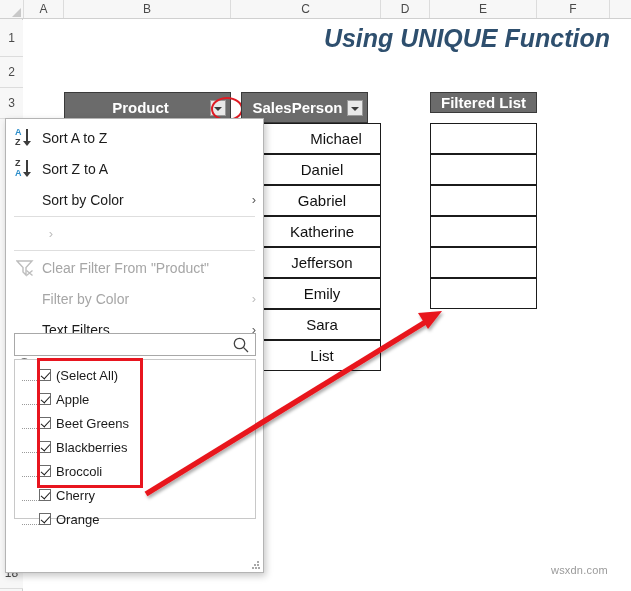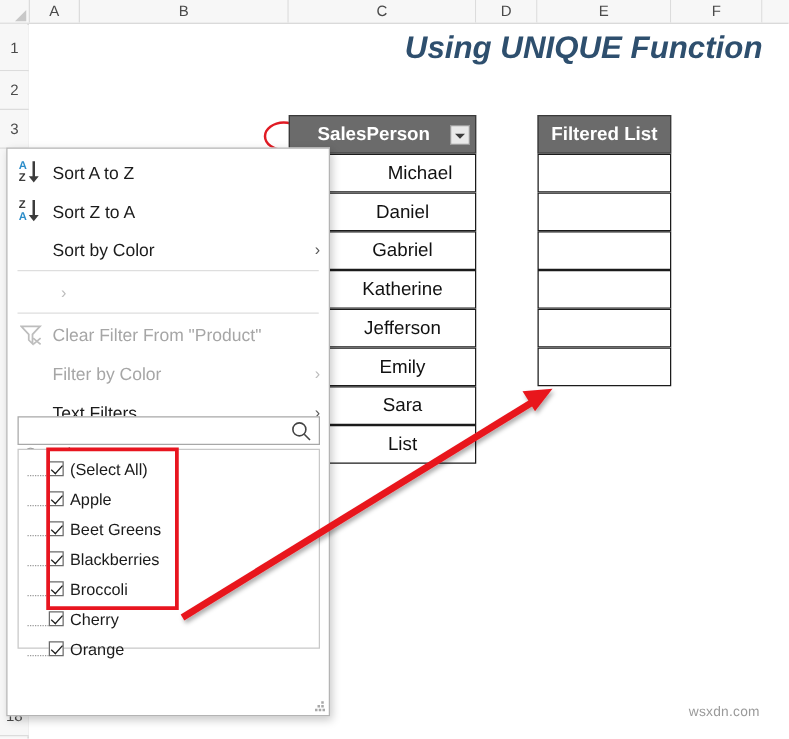--- a/index.html
+++ b/index.html
@@ -359,39 +359,45 @@
   </div>
 
   <div class="rowhead-strip"></div>
   <div class="rowhead" style="top:20px;height:37px;line-height:37px">1</div>
   <div class="rowhead" style="top:57px;height:31px;line-height:31px">2</div>
   <div class="rowhead" style="top:88px;height:31px;line-height:31px">3</div>
   <div class="rowhead" style="top:558px;height:31px;line-height:31px">18</div>
 
   <div id="title">Using UNIQUE Function</div>
 
+  <div class="tbl-header" style="left:64px; top:92px; width:167px; height:31px;">
+    <span class="htext">Product</span>
+    <span class="filter-btn">
+      <span class="caret"></span>
+    </span>
+  </div>
   <div class="red-ellipse" style="left:211px; top:97px; width:32px; height:24px;"></div>
 
-  <div class="tbl-header" style="left:231px; top:92px; width:150px; height:31px;">
+  <div class="tbl-header" style="left:241px; top:92px; width:127px; height:31px;">
     <span class="htext">SalesPerson</span>
     <span class="filter-btn">
       <span class="caret"></span>
     </span>
   </div>
 
   <div class="datacell" style="left:263px; top:123px; width:118px; height:31px;padding-left:28px;">Michael</div>
   <div class="datacell" style="left:263px; top:154px; width:118px; height:31px;">Daniel</div>
   <div class="datacell" style="left:263px; top:185px; width:118px; height:31px;">Gabriel</div>
   <div class="datacell" style="left:263px; top:216px; width:118px; height:31px;">Katherine</div>
   <div class="datacell" style="left:263px; top:247px; width:118px; height:31px;">Jefferson</div>
   <div class="datacell" style="left:263px; top:278px; width:118px; height:31px;">Emily</div>
   <div class="datacell" style="left:263px; top:309px; width:118px; height:31px;">Sara</div>
   <div class="datacell" style="left:263px; top:340px; width:118px; height:31px;">List</div>
 
-  <div class="tbl-header" style="left:430px; top:92px; width:107px; height:31px;">
+  <div class="tbl-header" style="left:430px; top:92px; width:107px; height:21px;">
     <span class="htext" style="padding-left:0">Filtered List</span>
   </div>
   <div class="emptycell" style="left:430px; top:123px; width:107px; height:31px;"></div>
   <div class="emptycell" style="left:430px; top:154px; width:107px; height:31px;"></div>
   <div class="emptycell" style="left:430px; top:185px; width:107px; height:31px;"></div>
   <div class="emptycell" style="left:430px; top:216px; width:107px; height:31px;"></div>
   <div class="emptycell" style="left:430px; top:247px; width:107px; height:31px;"></div>
   <div class="emptycell" style="left:430px; top:278px; width:107px; height:31px;"></div>
 
   <div id="filter-panel">

